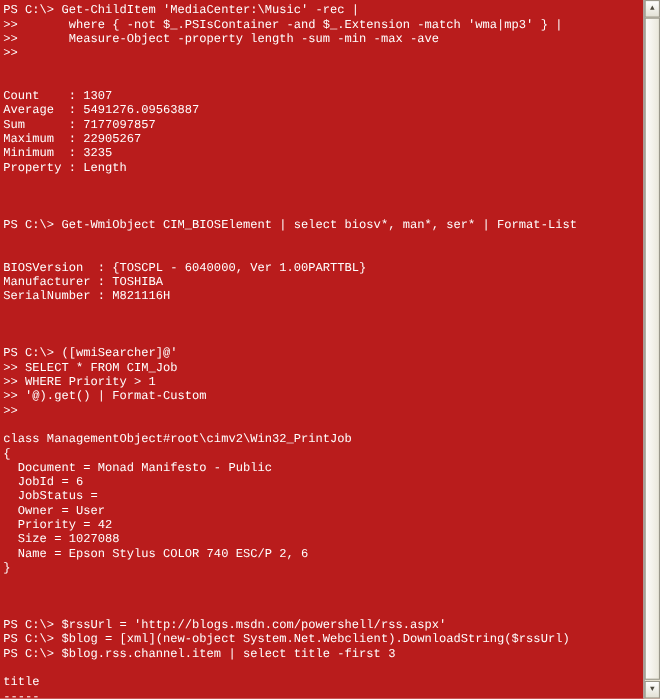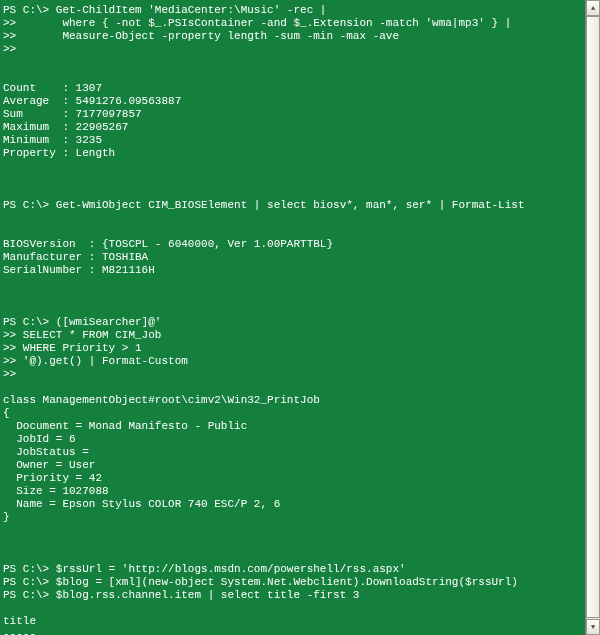--- a/index.html
+++ b/index.html
@@ -1,17 +1,17 @@
 <!DOCTYPE html>
 <html><head>
 <meta charset="utf-8">
 <style>
   html,body{margin:0;padding:0}
   body{width:600px;height:635px;background:#fff;font-family:"Lucida Console","Courier New",monospace;font-size:11px;line-height:13px;color:#fff;overflow:hidden}
-  .console{position:absolute;top:0;left:0;width:585px;height:635px;background:#15803d;padding:4px 3px;box-sizing:border-box;overflow:hidden}
+  .console{position:absolute;top:0;left:0;width:585px;height:635px;background:#b91c1c;padding:4px 3px;box-sizing:border-box;overflow:hidden}
   .scrollbar{position:absolute;top:0;right:0;width:15px;height:635px;background:#ece9d8;border-left:1px solid #808080;box-sizing:border-box}
   .sb-btn{position:absolute;left:0;width:14px;height:16px;background:linear-gradient(#fefefe,#e3e1d5);border:1px solid #9a978a;box-sizing:border-box;font-size:7px;line-height:14px;text-align:center;color:#4d4a3f}
   .sb-up{top:0}
   .sb-down{bottom:0}
   .sb-thumb{position:absolute;left:0;top:16px;width:14px;height:602px;background:linear-gradient(to right,#fdfcfa,#ebe8dc);border:1px solid #9a978a;box-sizing:border-box}
   pre{margin:0;white-space:pre;font-family:inherit}
   .line{min-height:13px;letter-spacing:0px}
 </style>
 </head>
 <body>

